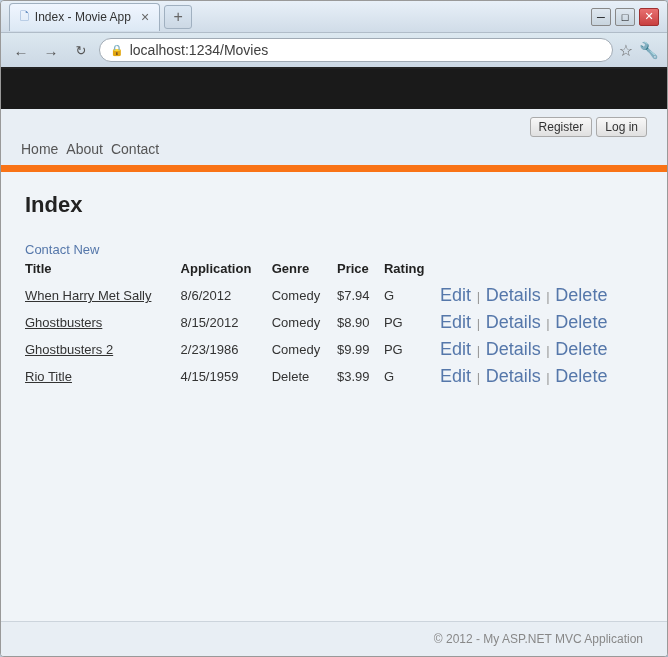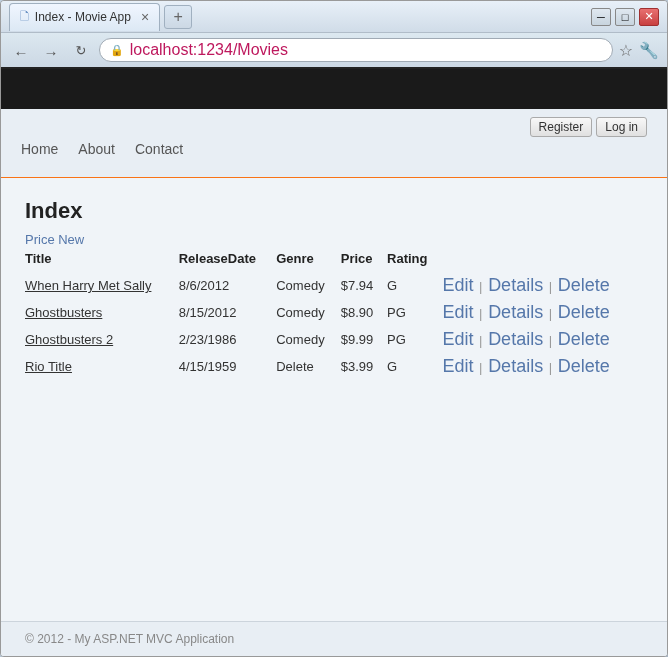--- a/index.html
+++ b/index.html
@@ -69,21 +69,21 @@
       color: #555; font-size: 15px; cursor: pointer; display: flex; align-items: center; justify-content: center;
     }
     .nav-btn:disabled { color: #aaa; }
     .refresh-btn { font-size: 13px; }
     .url-bar {
       flex: 1; height: 24px; border: 1px solid #a0aab4; border-radius: 12px;
       padding: 0 10px; background: white; font-size: 12px; color: #333;
       display: flex; align-items: center; gap: 6px;
     }
     .url-icon { color: #888; font-size: 11px; }
-    .url-text { color: #be185d; font-size: 16px; }
+    .url-text { color: #404040; font-size: 14px; }
     .bookmark-btn, .tools-btn { font-size: 16px; color: #666; background: none; border: none; cursor: pointer; }
 
     
     .app-navbar {
       background: #1a1a1a;
       height: 40px;
       display: flex;
       align-items: center;
       padding: 0 20px;
     }
@@ -93,42 +93,42 @@
       flex: 1;
       background: #f0f4f8;
       overflow: hidden;
       display: flex;
       flex-direction: column;
     }
 
     
     .app-header {
       background: #e8eef4;
-      padding: 8px 20px 12px 20px;
-      border-bottom: 1px solid #f97316;
+      padding: 8px 20px 0 20px;
+      border-bottom: 7px solid #f97316;
     }
     .app-header-top {
       display: flex;
       justify-content: flex-end;
       gap: 4px;
       margin-bottom: 4px;
     }
     .header-btn {
       background: linear-gradient(to bottom, #f8f8f8, #e0e0e0);
       border: 1px solid #aaa;
       border-radius: 3px;
       padding: 2px 8px;
       font-size: 12px;
       color: #333;
       cursor: pointer;
     }
     .app-header-nav {
       display: flex;
       justify-content: flex-end;
-      gap: 20px;
+      gap: 8px;
       padding-bottom: 8px;
     }
     .nav-link {
       color: #555;
       text-decoration: none;
       font-size: 14px;
       cursor: pointer;
     }
     .app-title-row {
       display: flex;
@@ -152,21 +152,21 @@
     .main-content {
       flex: 1;
       background: #f0f4f8;
       padding: 20px 24px;
       overflow-y: auto;
     }
     .page-title {
       font-size: 22px;
       font-weight: bold;
       color: #222;
-      margin-bottom: 8px;
+      margin-bottom: 24px;
     }
     .create-new {
       color: #5577aa;
       text-decoration: none;
       font-size: 13px;
       cursor: pointer;
     }
 
     
     .movies-table {
@@ -196,20 +196,21 @@
     }
     .action-sep { color: #999; margin: 0 2px; }
 
     
     .app-footer {
       background: #e8eef4;
       border-top: 1px solid #ccd4dc;
       padding: 10px 24px;
       color: #888;
       font-size: 12px;
+      text-align: right;
     }
   </style>
 </head>
 <body>
 
 <div class="browser-window">
 
   <div class="title-bar">
     <div class="tab">
       <span class="tab-icon">🗋</span>
@@ -249,27 +250,27 @@
         <div class="app-header-nav">
           <a class="nav-link">Home</a>
           <a class="nav-link">About</a>
           <a class="nav-link">Contact</a>
         </div>
       </div>
     </div>
 
     <div class="main-content">
       <h1 class="page-title">Index</h1>
-      <a class="create-new">Price New</a>
+      <a class="create-new">Contact New</a>
 
       <table class="movies-table">
         <thead>
           <tr>
             <th>Title</th>
-            <th>ReleaseDate</th>
+            <th>Application</th>
             <th>Genre</th>
             <th>Price</th>
             <th>Rating</th>
             <th></th>
           </tr>
         </thead>
         <tbody id="movies-tbody">
         <tr>
       <td class="movie-title-cell">When Harry Met Sally</td>
       <td>8/6/2012</td>

